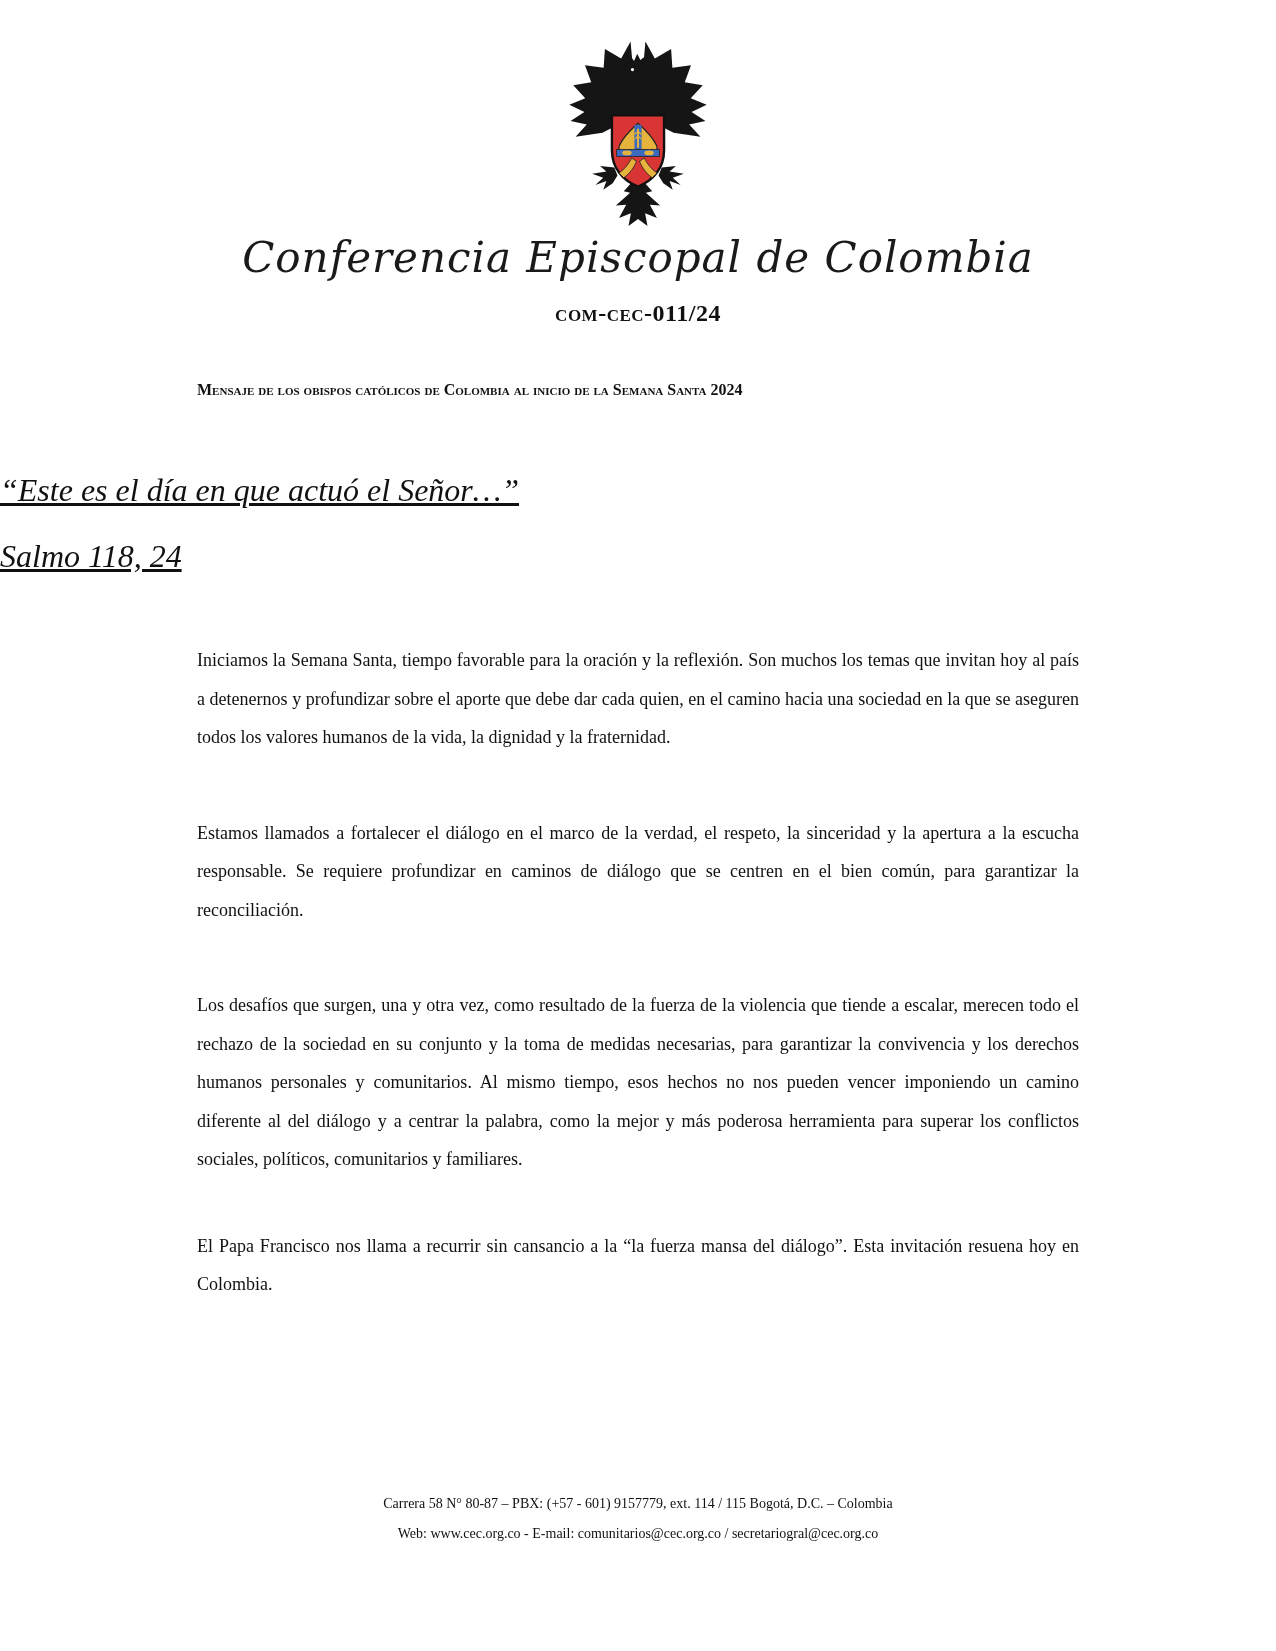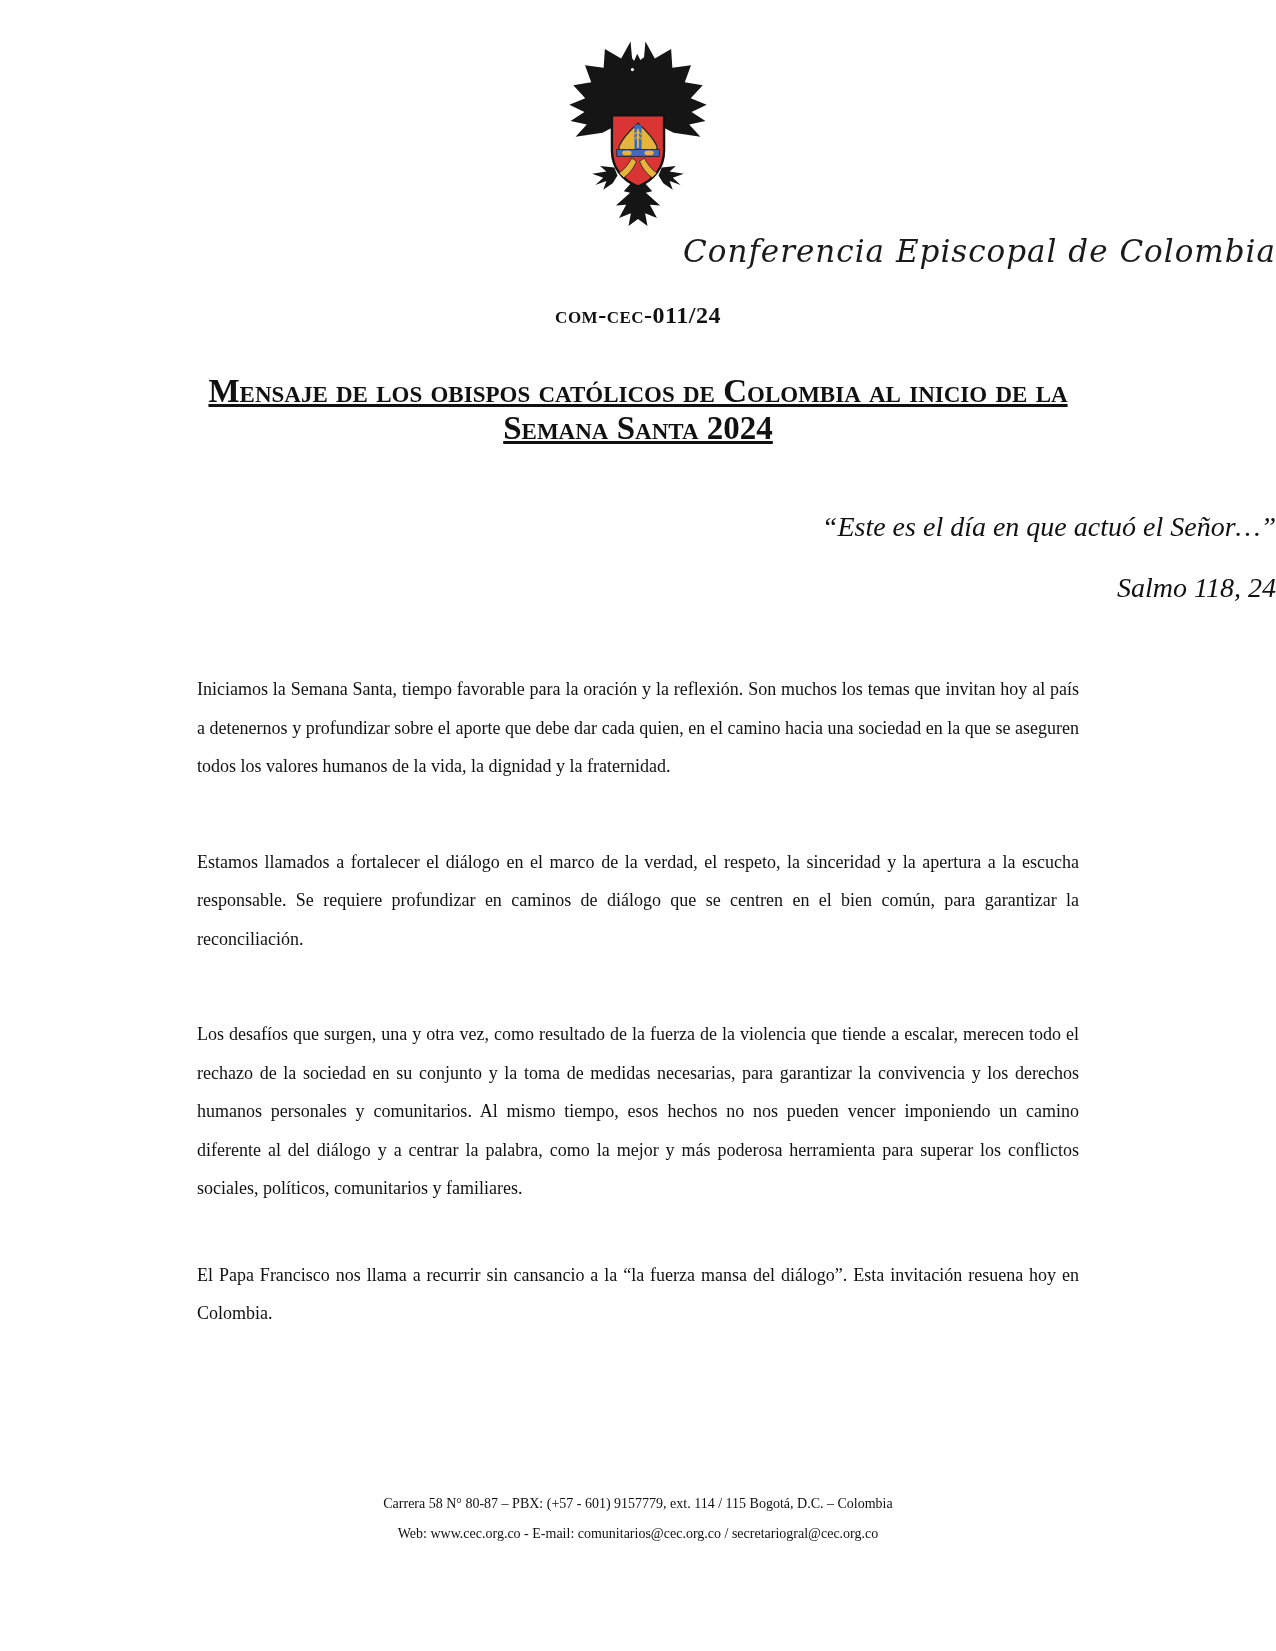--- a/index.html
+++ b/index.html
@@ -13,47 +13,44 @@
     font-family: "Liberation Serif", serif;
     color: #111;
     overflow: hidden;
   }
   .letterhead { text-align: center; padding-top: 33px; }
   .coa { display: block; margin: 0 auto; width: 158px; height: 198px; }
   .org-name {
     font-family: "DejaVu Serif", serif;
     font-style: italic;
     font-weight: 400;
-    font-size: 31px;
+    font-size: 42px;
     letter-spacing: 1px;
     color: #1a1a1a;
     margin-top: 2px;
     white-space: nowrap;
-    text-align: right;
   }
   .doc-code {
     text-align: center;
-    margin-top: 33px;
+    margin-top: 18px;
     font-size: 24px;
     font-weight: bold;
     text-transform: lowercase;
     font-variant: small-caps;
     letter-spacing: 0.5px;
   }
   .doc-title {
     width: 882px;
     margin: 44px auto 0 auto;
-    text-align: center;
-    font-size: 33px;
+    font-size: 16px;
     font-weight: bold;
     font-variant: small-caps;
     line-height: 37px;
-    text-decoration: underline;
   }
-  .epigraph { text-align: right; font-style: italic; font-size: 28px; }
+  .epigraph { text-align: left; font-style: italic; font-size: 32px; text-decoration: underline; }
   .epigraph-quote { margin-top: 64px; }
   .epigraph-source { margin-top: 29px; }
   .body-text { width: 882px; margin: 66px auto 0 auto; }
   .body-text p {
     font-size: 18px;
     line-height: 38.5px;
     text-align: justify;
     text-justify: inter-word;
   }
   .body-text p + p { margin-top: 57px; }

